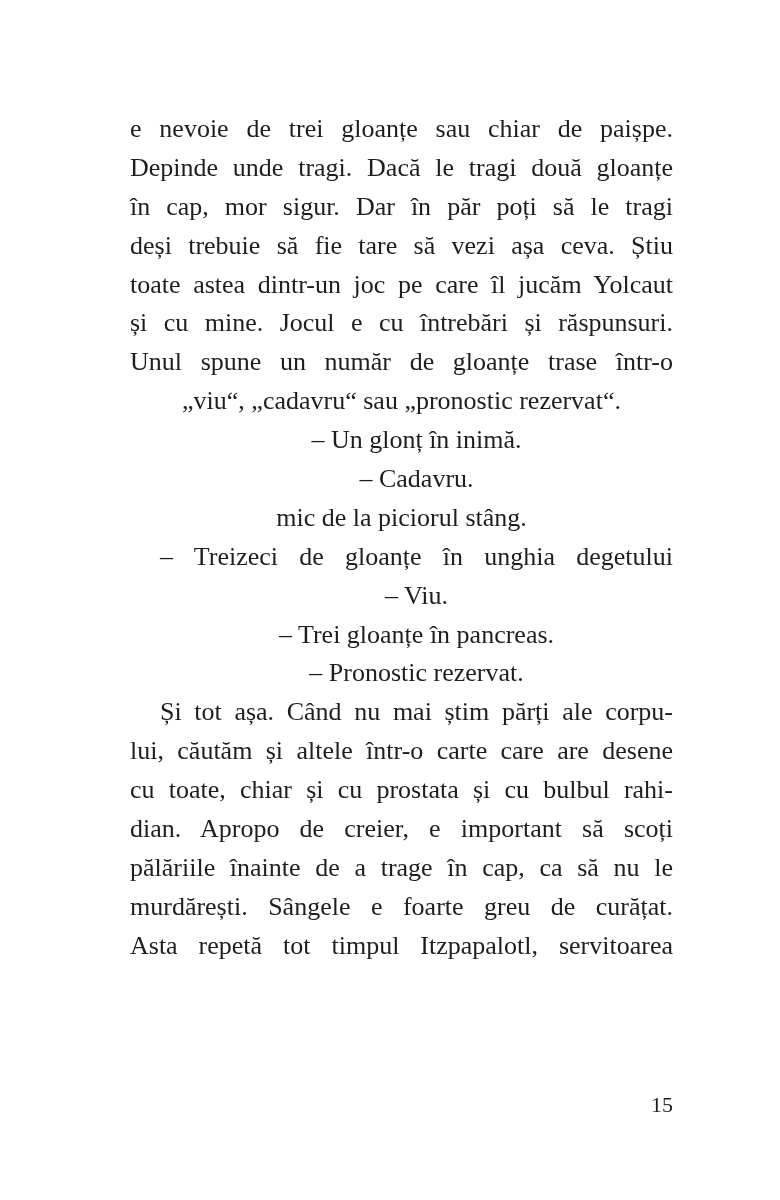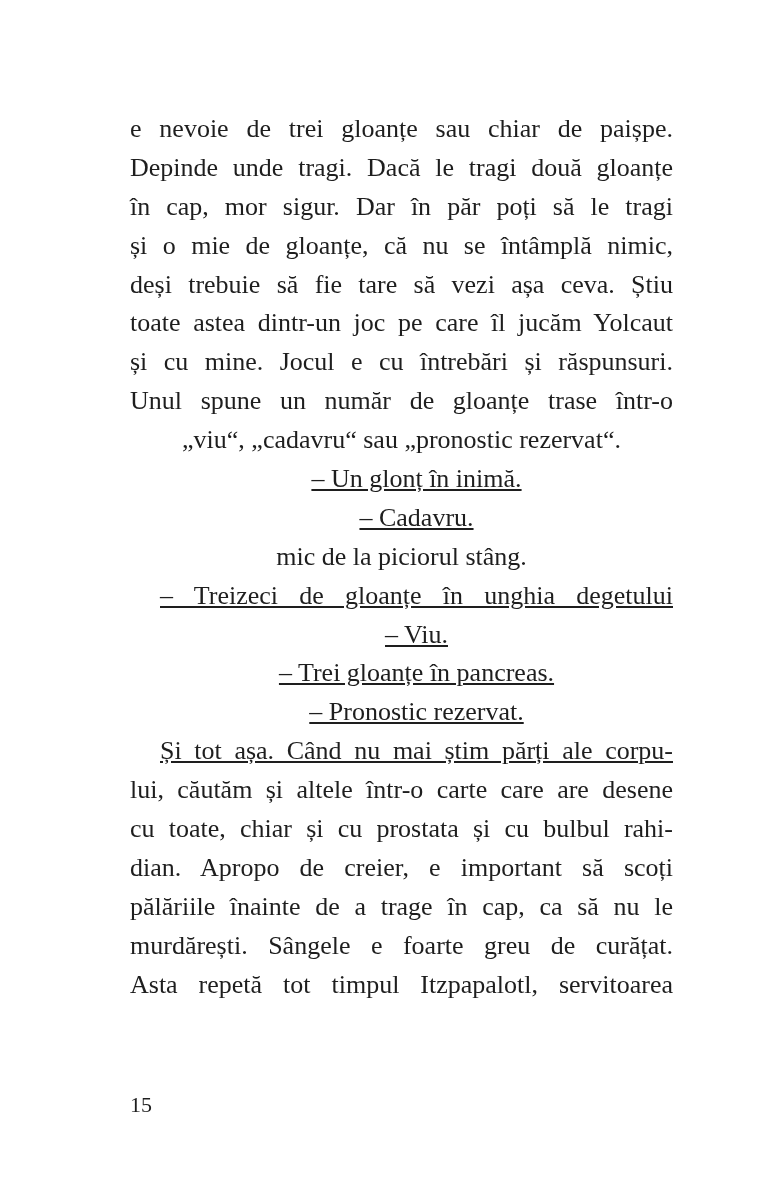--- a/index.html
+++ b/index.html
@@ -31,42 +31,40 @@
     height: 38.9px;
     text-align: center;
     text-rendering: optimizeLegibility;
   }
   .line.justify {
     text-align: justify;
     text-align-last: justify;
   }
   .line.indent {
     text-indent: 30px;
-    text-decoration: underline;
   }
   .page-number {
     position: absolute;
     left: 130px;
     top: 1091px;
     width: 543px;
-    text-align: left;
+    text-align: right;
     font-size: 22px;
     line-height: 28px;
   }
 </style>
 </head>
 <body style="background: rgb(255, 255, 255); color: rgb(30, 30, 30);">
 
 <div class="book-page">
   <div class="page-text">
 
   <div class="line justify">e nevoie de trei gloanțe sau chiar de paișpe.</div>
       <div class="line justify">Depinde unde tragi. Dacă le tragi două gloanțe</div>
       <div class="line justify">în cap, mor sigur. Dar în păr poți să le tragi</div>
-      <div class="line justify">și o mie de gloanțe, că nu se întâmplă nimic,</div>
       <div class="line justify">deși trebuie să fie tare să vezi așa ceva. Știu</div>
       <div class="line justify">toate astea dintr-un joc pe care îl jucăm Yolcaut</div>
       <div class="line justify">și cu mine. Jocul e cu întrebări și răspunsuri.</div>
       <div class="line justify">Unul spune un număr de gloanțe trase într-o</div>
       <div class="line">„viu“, „cadavru“ sau „pronostic rezervat“.</div>
       <div class="line indent">– Un glonț în inimă.</div>
       <div class="line indent">– Cadavru.</div>
       <div class="line">mic de la piciorul stâng.</div>
       <div class="line justify indent">– Treizeci de gloanțe în unghia degetului</div>
       <div class="line indent">– Viu.</div>

